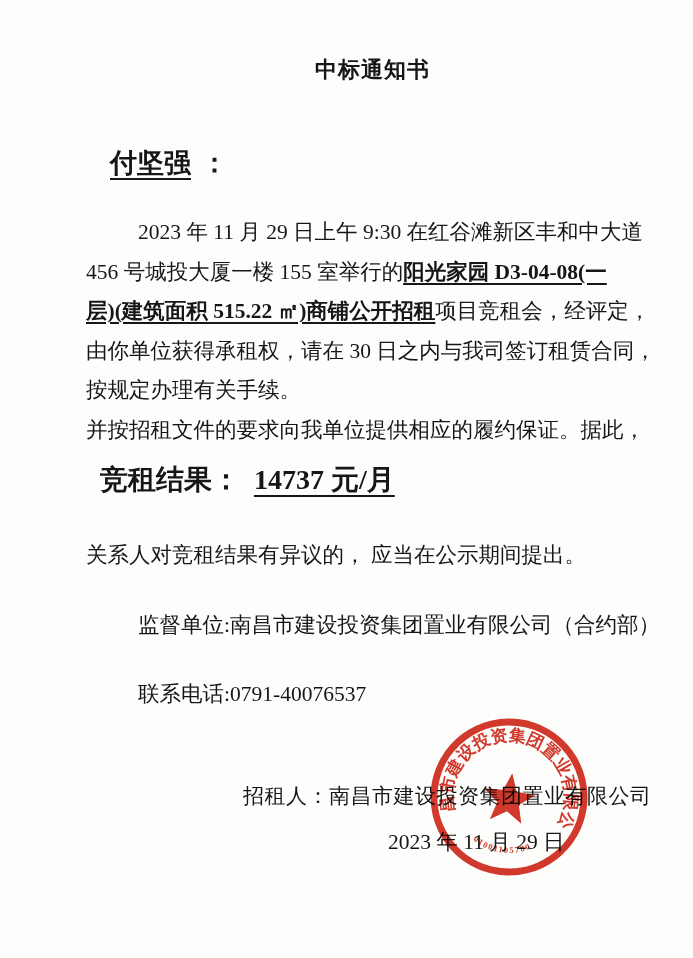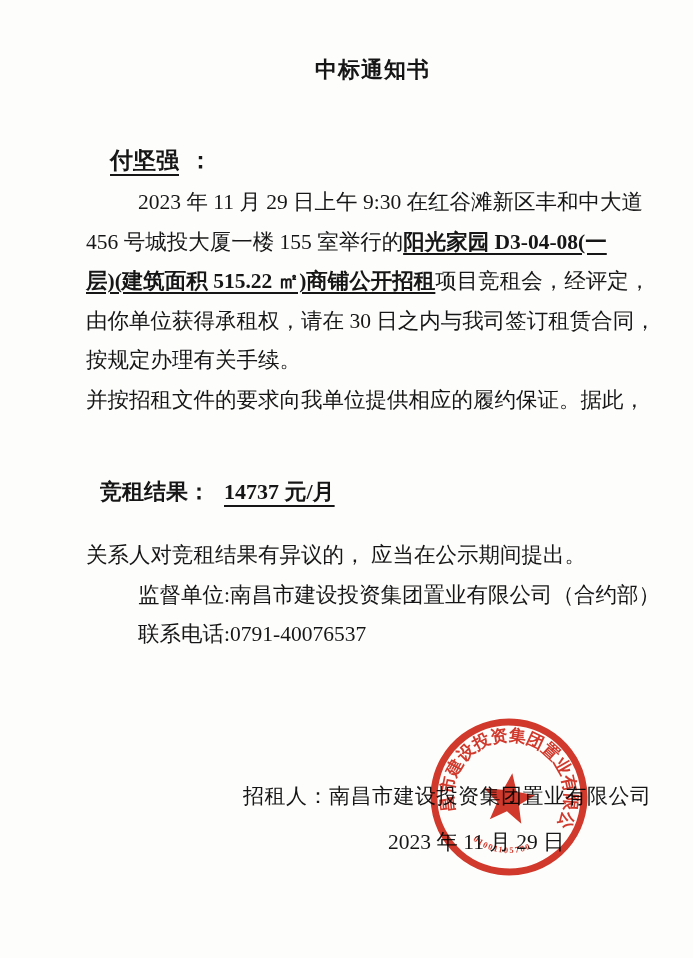--- a/index.html
+++ b/index.html
@@ -9,39 +9,39 @@
     color:#161616;
   }
   .page{
     position:relative;width:693px;height:958px;background:#fdfdfc;overflow:hidden;
   }
   .title{
     position:absolute;top:40px;left:0;width:693px;text-align:center;
     font-size:22px;font-weight:bold;letter-spacing:1px;text-indent:16px;padding-left:18px;
   }
   .recipient{
-    position:absolute;left:110px;top:145px;font-size:23px;font-weight:bold;
+    position:absolute;left:110px;top:145px;font-size:27px;font-weight:bold;
   }
   .recipient .name{
     text-decoration:underline;text-underline-offset:6px;text-decoration-thickness:2px;
     padding-right:10px;
   }
   .para{
     position:absolute;left:86px;width:540px;font-size:21.5px;
   }
   .para .line{height:39.5px;line-height:39.5px;white-space:nowrap;}
-  .para .line.indent{padding-left:52px;}
+  .para .line.indent{padding-left:52px;margin-top:30px;}
   .hl{
     font-weight:bold;text-decoration:underline;
     text-underline-offset:4px;text-decoration-thickness:1.5px;
   }
   .para1{top:183px;}
   .para2{top:536px;}
   .result{
-    position:absolute;left:100px;top:461px;font-size:22px;font-weight:bold;white-space:nowrap;margin-top:16px;
+    position:absolute;left:100px;top:461px;font-size:28px;font-weight:bold;white-space:nowrap;
   }
   .result .value{
     text-decoration:underline;text-underline-offset:6px;text-decoration-thickness:1.5px;
     padding:0 14px;
   }
   .sign-line{
     position:absolute;left:243px;top:782px;font-size:21px;white-space:nowrap;letter-spacing:0.5px;
   }
   .date-line{
     position:absolute;left:388px;top:827px;font-size:21.5px;white-space:nowrap;

